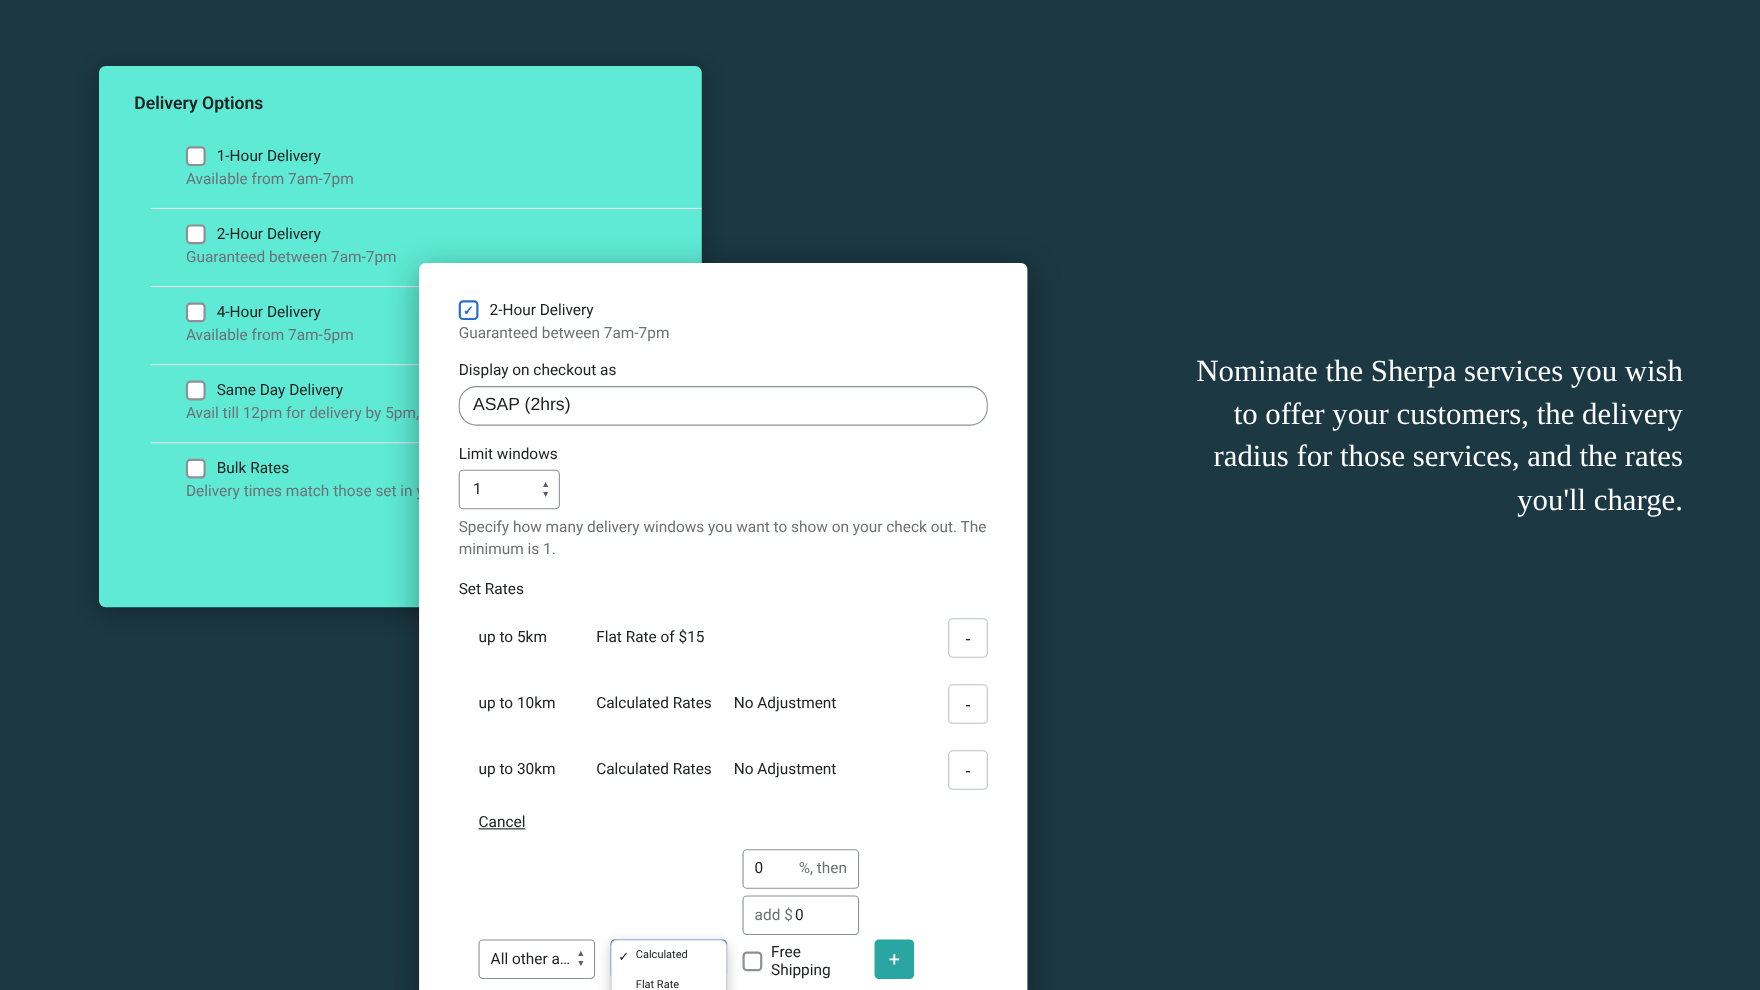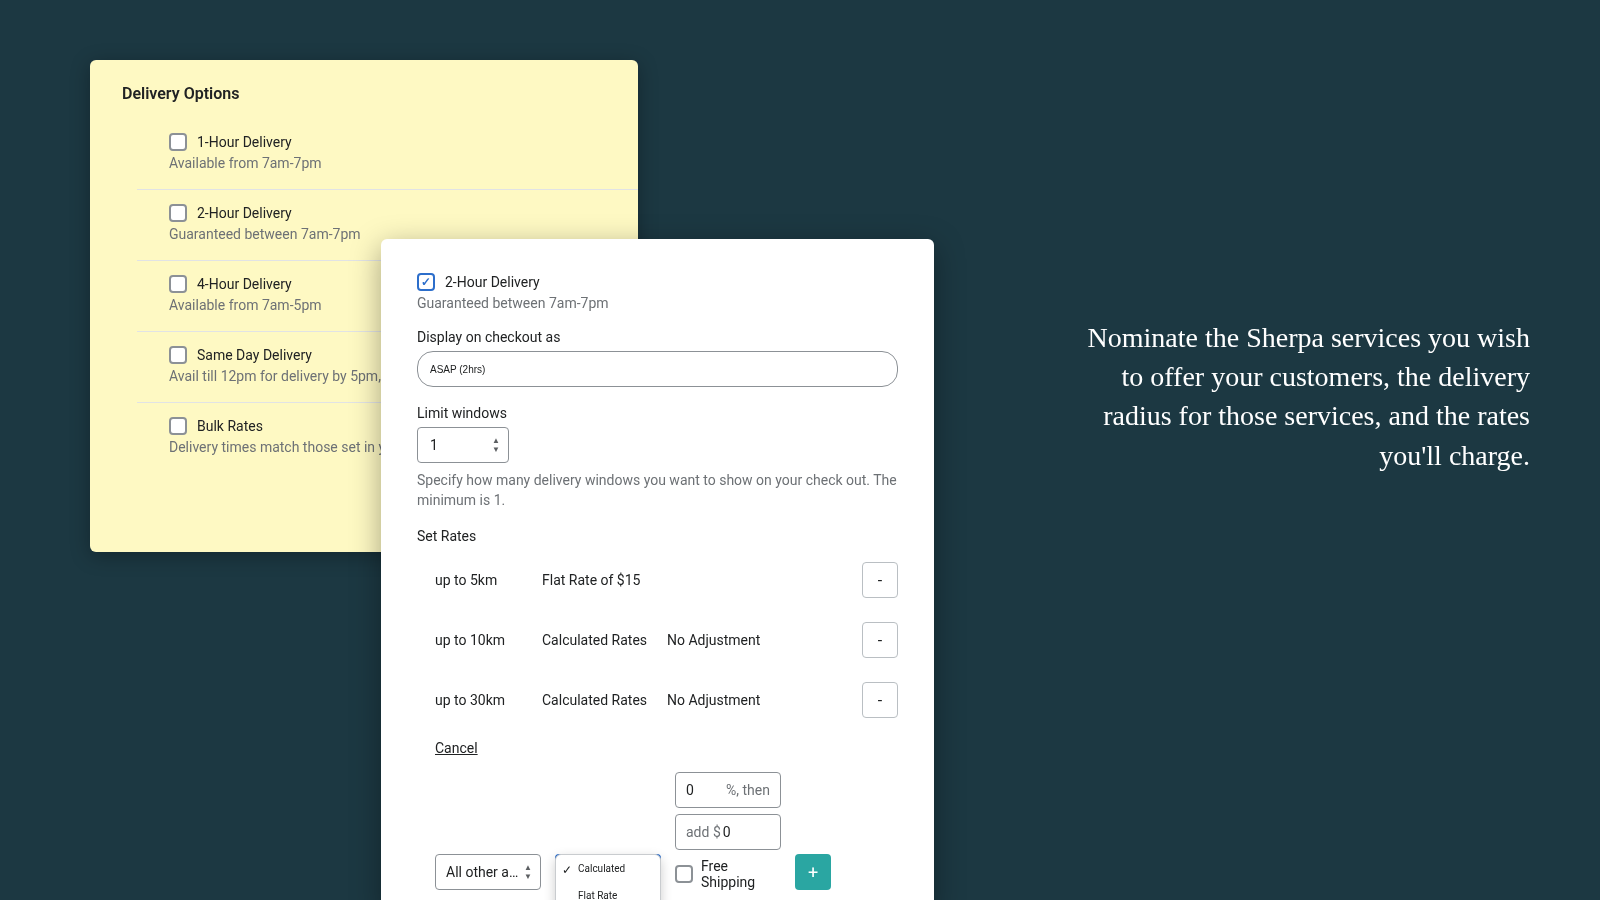--- a/index.html
+++ b/index.html
@@ -11,21 +11,21 @@
     position: relative;
     overflow: hidden;
   }
 
   .card-back {
     position: absolute;
     left: 90px;
     top: 60px;
     width: 548px;
     height: 492px;
-    background: #fef9c3;
+    background: #5eead4;
     border-radius: 6px;
     box-shadow: 0 4px 20px rgba(0,0,0,0.3);
     overflow: hidden;
   }
 
   .card-back-title {
     font-size: 16px;
     font-weight: 600;
     color: #202223;
     padding: 24px 32px 16px 32px;
@@ -102,21 +102,21 @@
     font-size: 14px;
     color: #202223;
     margin-bottom: 6px;
   }
   .text-input {
     width: 100%;
     height: 36px;
     border: 1px solid #8c9196;
     border-radius: 16px;
     padding: 0 12px;
-    font-size: 10px;
+    font-size: 16px;
     color: #202223;
     margin-bottom: 18px;
   }
 
   .select-small {
     width: 92px;
     height: 36px;
     border: 1px solid #8c9196;
     border-radius: 4px;
     padding: 0 28px 0 12px;

